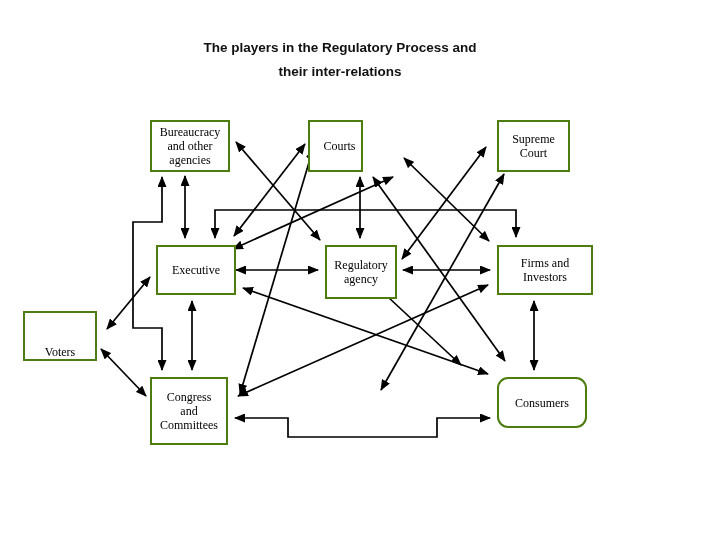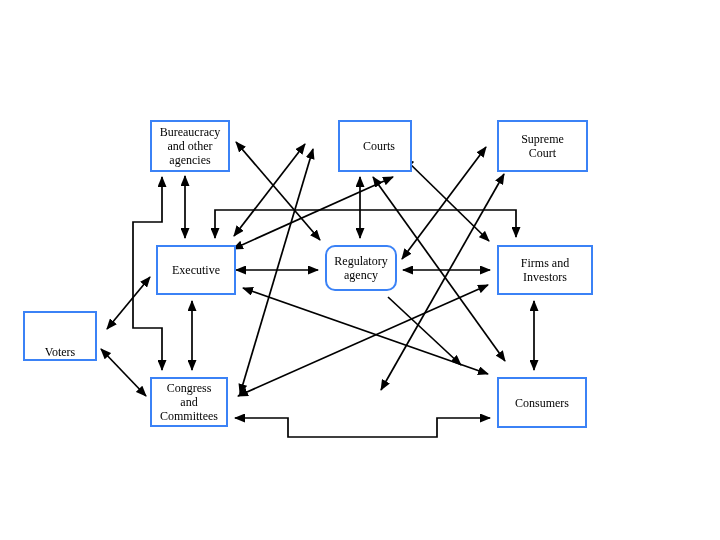--- a/index.html
+++ b/index.html
@@ -8,32 +8,36 @@
     font-family:"Liberation Serif","DejaVu Serif",serif;
     overflow:hidden;
   }
   .stage{position:absolute;left:0;top:0;width:720px;height:540px;}
   .title{
     position:absolute;left:60px;top:36px;width:560px;text-align:center;
     font-family:"Liberation Sans","DejaVu Sans",sans-serif;
     font-weight:bold;font-size:13.5px;color:#111111;line-height:24px;
   }
   .node{
-    position:absolute;border:2px solid #3b82f6;background:#ffffff;
+    position:absolute;border:2px solid #4d7c0f;background:#ffffff;
     display:flex;align-items:center;justify-content:center;text-align:center;
     font-size:12px;color:#000000;line-height:14px;white-space:pre-line;
     box-sizing:border-box;z-index:2;
   }
   svg.wires{position:absolute;left:0;top:0;z-index:1;}
 </style>
 </head>
 <body>
 
 <div class="stage">
 
+  <div class="title">
+    <div>The players in the Regulatory Process and</div>
+    <div>their inter-relations</div>
+  </div>
 
   <svg class="wires" width="720" height="540" viewBox="0 0 720 540" xmlns="http://www.w3.org/2000/svg">
     <defs>
       <marker id="ah-end" markerUnits="userSpaceOnUse" markerWidth="12" markerHeight="9" refX="10" refY="4.5" orient="auto">
         <path d="M0,0 L11,4.5 L0,9 z" fill="#000"></path>
       </marker>
       <marker id="ah-start" markerUnits="userSpaceOnUse" markerWidth="12" markerHeight="9" refX="10" refY="4.5" orient="auto-start-reverse">
         <path d="M0,0 L11,4.5 L0,9 z" fill="#000"></path>
       </marker>
     </defs>
@@ -60,28 +64,28 @@
         <path d="M402,259 L486,147" fill="none" stroke="#000000" stroke-width="1.7" marker-end="url(#ah-end)" marker-start="url(#ah-start)"></path>
         <path d="M504,174 L381,390" fill="none" stroke="#000000" stroke-width="1.7" marker-end="url(#ah-end)" marker-start="url(#ah-start)"></path>
         <path d="M388,297 L461,365" fill="none" stroke="#000000" stroke-width="1.7" marker-end="url(#ah-end)"></path>
       </g>
   </svg>
 
   <div id="node-group">
       <div class="node" style="left: 150px; top: 120px; width: 80px; height: 52px;"><span>Bureaucracy
 and other
 agencies</span></div>
-      <div class="node" style="left: 338px; top: 120px; width: 74px; height: 52px; padding-left: 8px;"><span>Courts</span></div>
-      <div class="node" style="left: 497px; top: 120px; width: 91px; height: 52px;"><span>Supreme
+      <div class="node" style="left: 308px; top: 120px; width: 55px; height: 52px; padding-left: 8px;"><span>Courts</span></div>
+      <div class="node" style="left: 497px; top: 120px; width: 73px; height: 52px;"><span>Supreme
 Court</span></div>
       <div class="node" style="left: 156px; top: 245px; width: 80px; height: 50px;"><span>Executive</span></div>
-      <div class="node" style="left: 325px; top: 245px; width: 72px; height: 46px; border-radius: 10px;"><span>Regulatory
+      <div class="node" style="left: 325px; top: 245px; width: 72px; height: 54px;"><span>Regulatory
 agency</span></div>
       <div class="node" style="left: 497px; top: 245px; width: 96px; height: 50px; justify-content: center;"><span>Firms and
 Investors</span></div>
       <div class="node" style="left: 23px; top: 311px; width: 74px; height: 50px; align-items: flex-end;"><span>Voters</span></div>
-      <div class="node" style="left: 150px; top: 377px; width: 78px; height: 50px; justify-content: center;"><span>Congress
+      <div class="node" style="left: 150px; top: 377px; width: 78px; height: 68px; justify-content: center;"><span>Congress
 and
 Committees</span></div>
-      <div class="node" style="left: 497px; top: 377px; width: 90px; height: 51px;"><span>Consumers</span></div>
+      <div class="node" style="left: 497px; top: 377px; width: 90px; height: 51px; border-radius: 11px;"><span>Consumers</span></div>
     </div>
 
 </div>
 
 </body></html>

